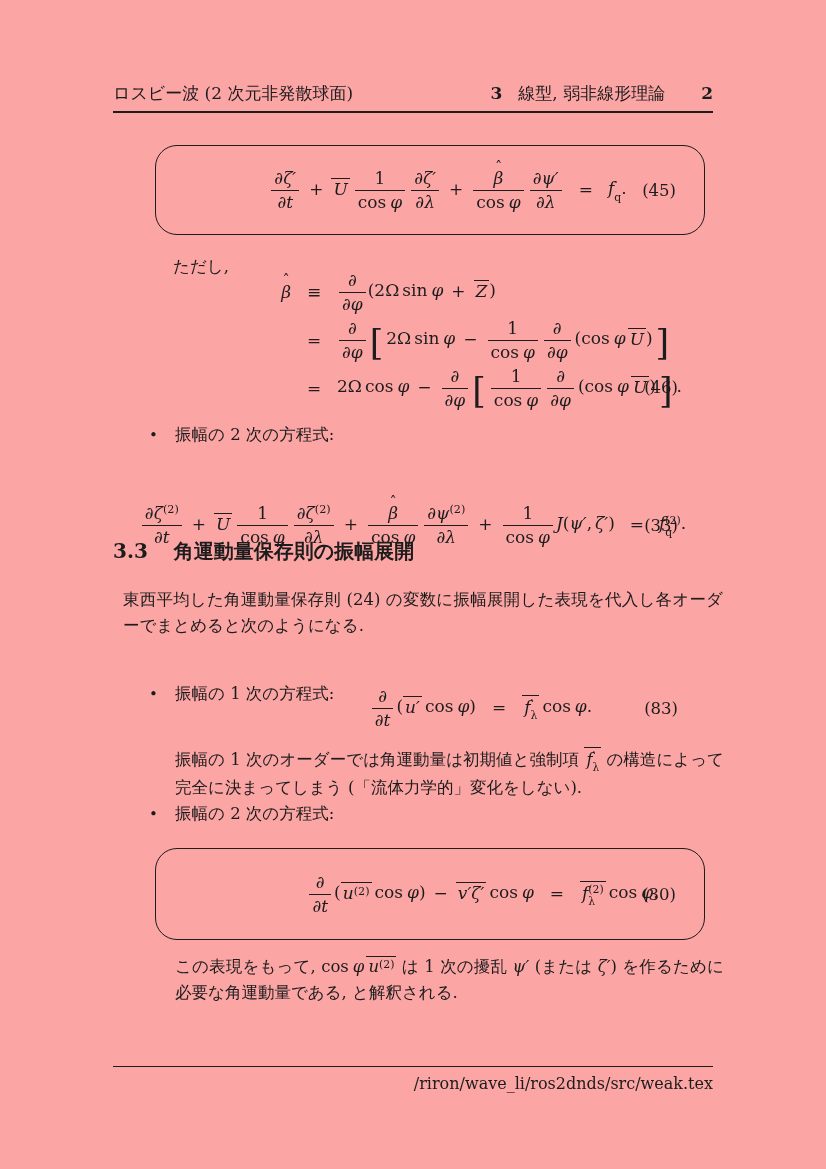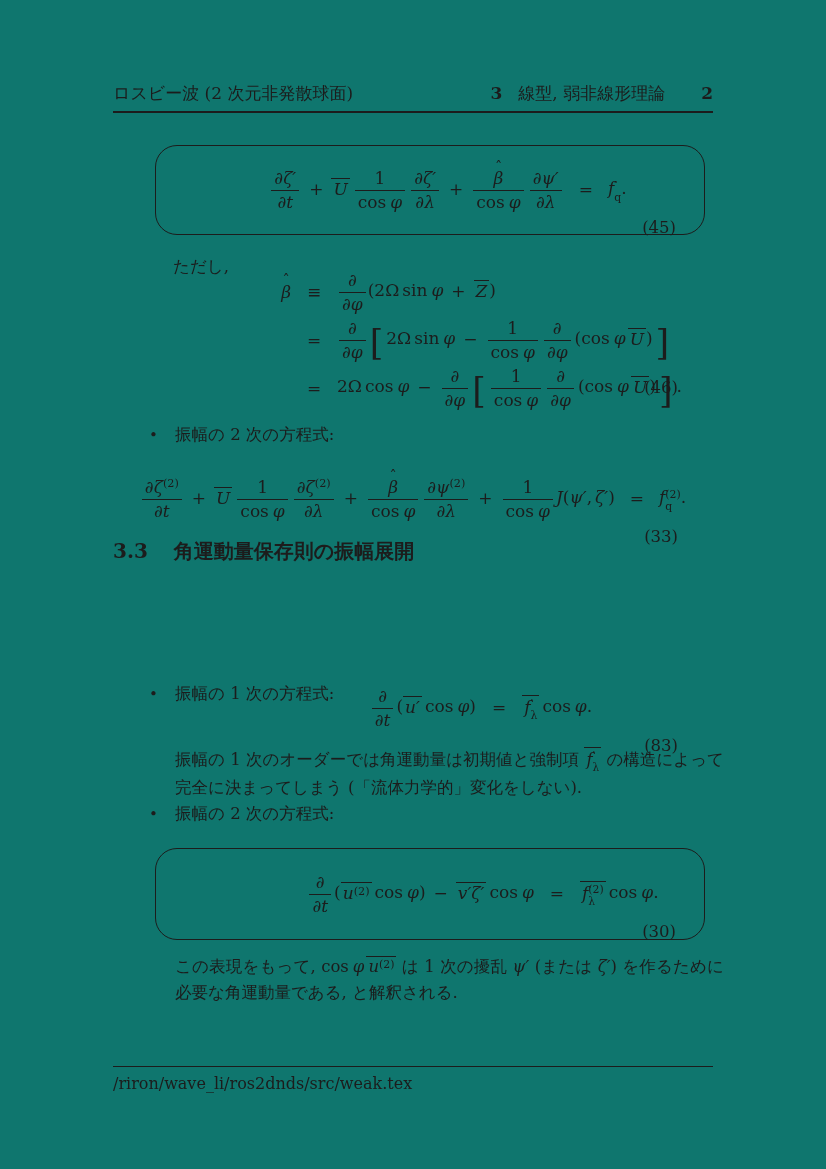--- a/index.html
+++ b/index.html
@@ -1,53 +1,53 @@
 <!DOCTYPE html>
 <html><head>
 <meta charset="utf-8">
 <style>
   html,body{margin:0;padding:0;background:#ffffff;}
   .page{
     position:relative;width:826px;height:1169px;margin:0 auto;
-    background:#0f766e;color:#1c1c1c;
+    background:#fca5a5;color:#1c1c1c;
     font-family:"DejaVu Serif","Liberation Serif",serif;
     font-size:16.5px;overflow:hidden;
   }
   
   .header-row{position:absolute;top:82px;left:113px;width:600px;display:flex;justify-content:space-between;align-items:baseline;font-size:17px;}
   .h-right{display:flex;align-items:baseline;}
   .h-secnum{font-weight:bold;margin-right:16px;}
   .h-page{font-weight:bold;margin-left:36px;}
   .hrule{position:absolute;left:113px;width:600px;height:1.6px;background:#1c1c1c;}
   .header-rule{top:111px;}
   .footer-rule{top:1066px;height:1.2px;}
-  .footer-row{position:absolute;top:1074px;left:113px;width:600px;display:flex;justify-content:space-between;font-size:16px;}
+  .footer-row{position:absolute;top:1074px;left:113px;width:600px;display:flex;justify-content:flex-end;font-size:16px;}
   
   .secheading{position:absolute;top:538px;left:113px;margin:0;font-size:20px;font-weight:bold;}
   .secheading .secnum{margin-right:26px;}
   
   .para{position:absolute;margin:10px;line-height:26px;text-align:justify;}
   .p-tadashi{top:244px;left:163px;width:300px;}
   .p-intro{top:577px;left:113px;width:600px;}
   .p-note48{top:737px;left:165px;width:549px;}
   .p-note49{top:944px;left:165px;width:549px;}
   .p-final{top:1004px;left:113px;width:600px;}
   
   .bullet{position:absolute;left:113px;width:600px;}
   .bdot{display:inline-block;width:26px;padding-left:36px;font-size:15px;}
   .b1{top:424px;} .b2{top:683px;} .b3{top:803px;}
   
   .eqbox{position:absolute;left:155px;width:548px;border:1.4px solid #1c1c1c;border-radius:22px;
          display:flex;align-items:center;justify-content:center;}
   .box45{top:145px;height:88px;}
   .box49{top:848px;height:90px;}
   .eqrow{position:absolute;left:113px;width:600px;display:flex;align-items:center;justify-content:center;}
-  .eq47{top:468px;height:62px;}
+  .eq47{top:494px;height:62px;}
   .eq48{top:680px;height:56px;}
-  .eqtag{position:absolute;right:35px;top:50%;transform:translateY(-50%);font-size:16.5px;margin-top:37px;}
+  .eqtag{position:absolute;right:35px;top:50%;transform:translateY(-50%);font-size:16.5px;}
   .eqbox .eqtag{right:28px;}
   .shift-a{margin-left:36px;}   
   .shift-b{margin-left:136px;}  
   .shift-c{margin-left:106px;}  
   
   .align46{position:absolute;top:268px;left:113px;width:600px;}
   .arow{position:relative;height:48px;line-height:48px;font-size:0;white-space:nowrap;}
   .alhs,.arel,.arhs{display:inline-block;vertical-align:middle;line-height:1.45;font-size:17px;}
   .alhs{width:178px;text-align:right;}
   .arel{width:46px;text-align:center;}
@@ -112,20 +112,21 @@
           <span class="ssup">(2)</span>
           <span class="ssub">q</span>
         </span><span class="mr">.</span></span>
     <span class="eqtag">(33)</span>
   </div>
 
   <h2 class="secheading">
     <span class="secnum">3.3</span><span class="sectitle">角運動量保存則の振幅展開</span>
   </h2>
 
+  <p class="para p-intro"><span class="t-plain">東西平均した角運動量保存則 (24) の変数に振幅展開した表現を代入し各オーダーでまとめると次のようになる.</span></p>
 
   <div class="bullet b2">
     <span class="bdot">•</span><span>振幅の 1 次の方程式:</span>
   </div>
 
   <div class="eqrow eq48">
     <span class="eqline shift-b"><span class="mfrac"><span class="num"><span class="mi">∂</span></span><span class="den"><span class="mi">∂t</span></span></span><span class="msp" style="width: 1px;"></span><span class="mr">(</span><span class="mov"><span class="mi">u′</span></span><span class="msp" style="width: 3px;"></span><span class="mr">cos</span><span class="msp" style="width: 4px;"></span><span class="mi">φ</span><span class="mr">)</span><span class="msp" style="width: 8px;"></span><span class="mo">=</span><span class="msp" style="width: 8px;"></span><span class="mov"><span class="mi">f</span><span class="mss">
             <span class="ssup">′</span>
             <span class="ssub">λ</span>
           </span></span><span class="msp" style="width: 3px;"></span><span class="mr">cos</span><span class="msp" style="width: 4px;"></span><span class="mi">φ</span><span class="mr">.</span></span>

